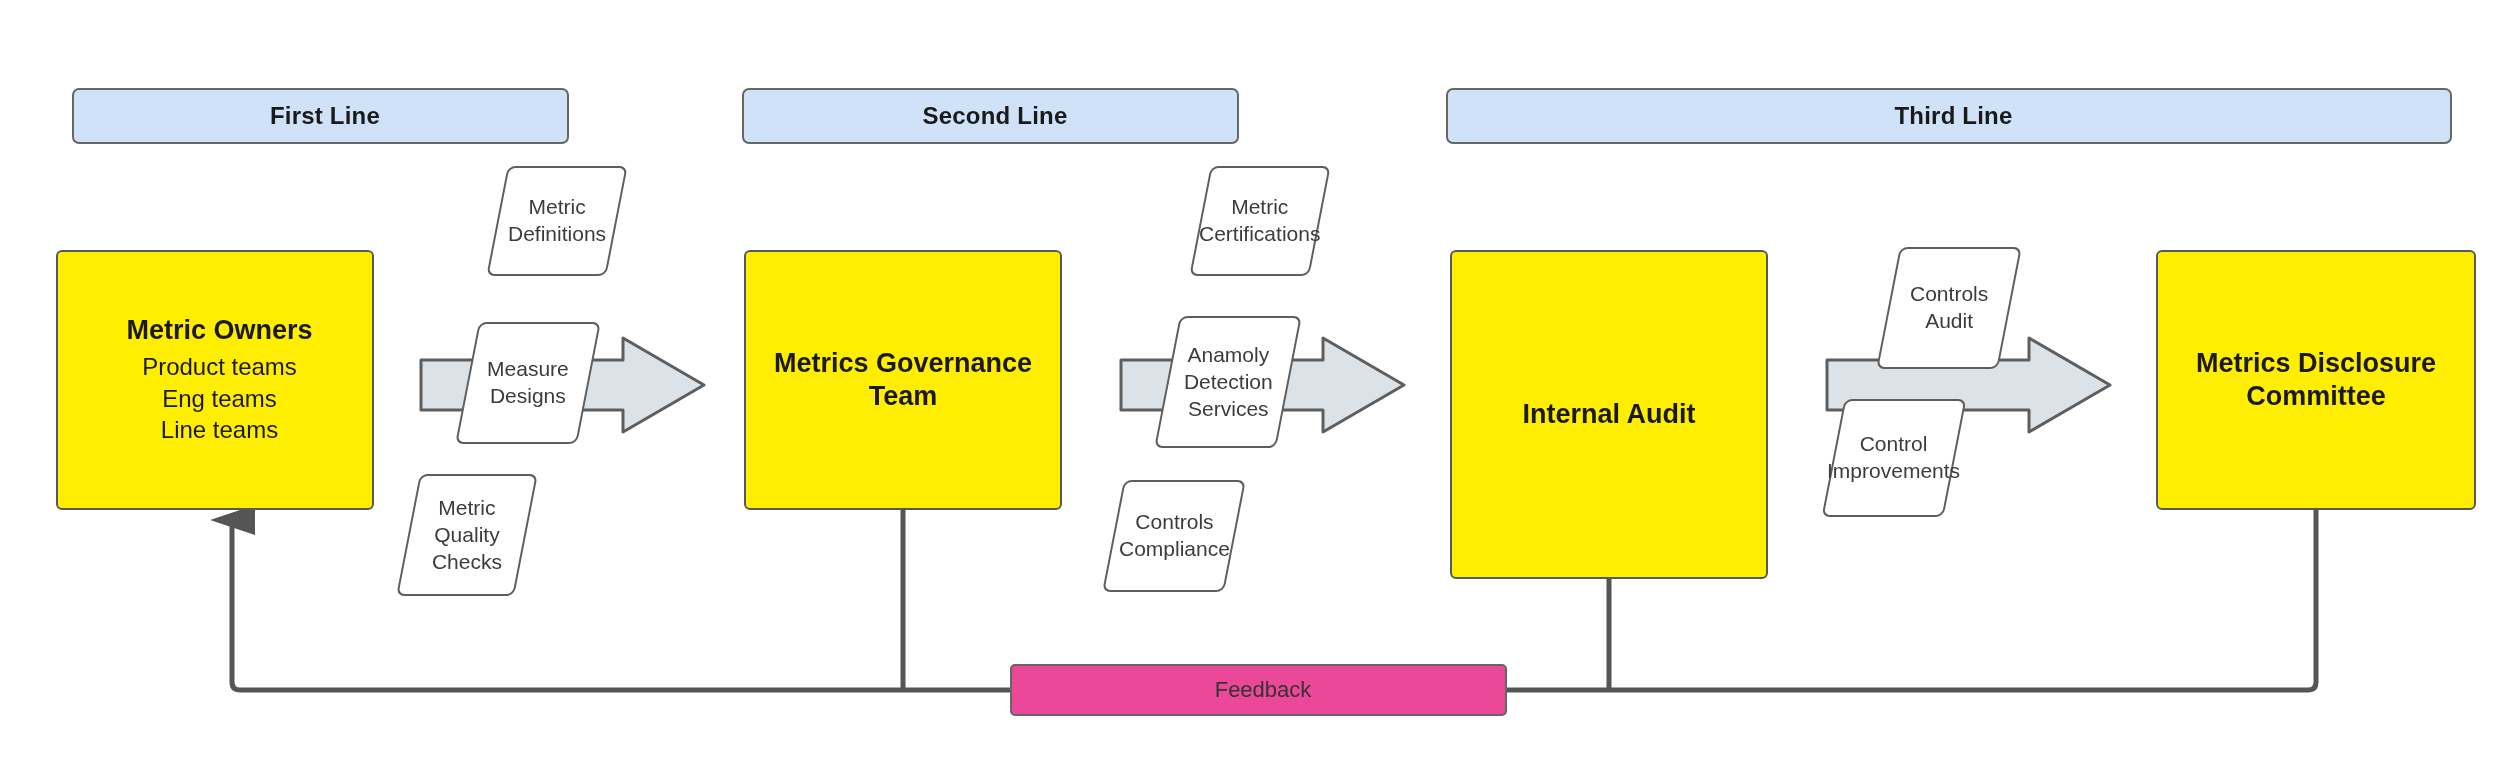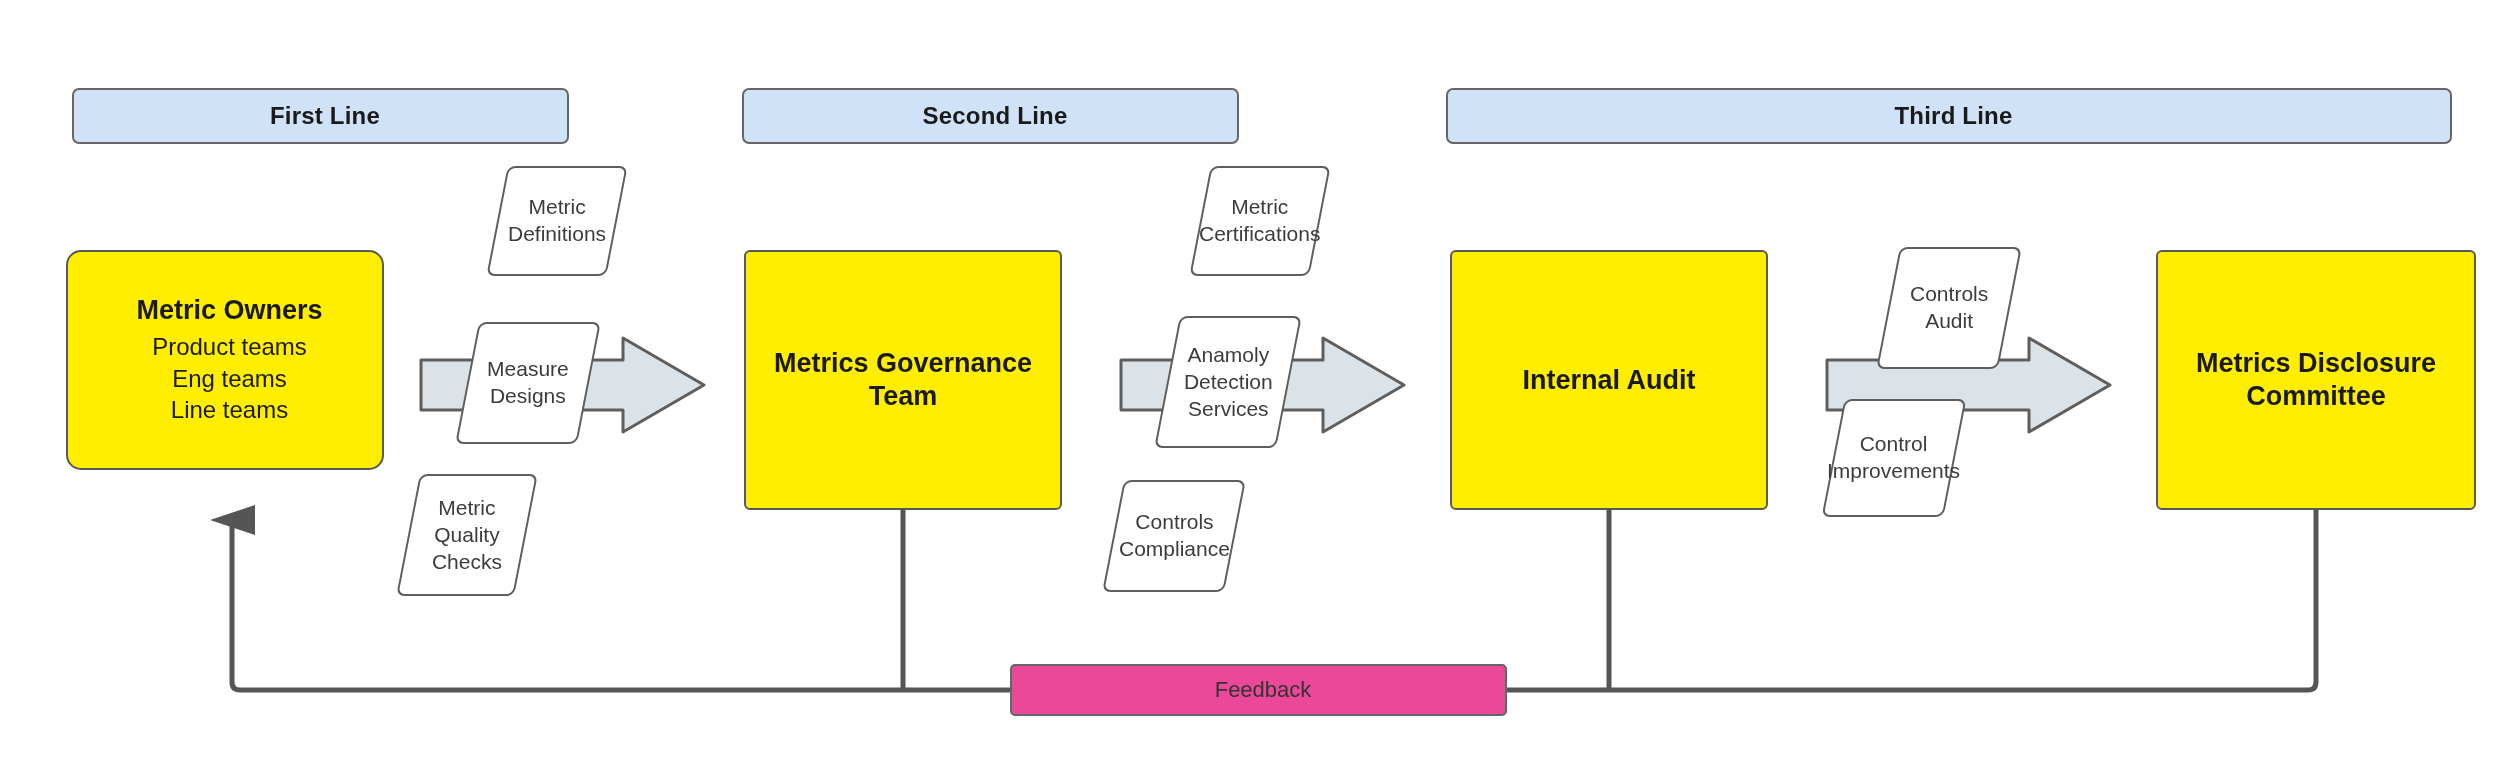--- a/index.html
+++ b/index.html
@@ -138,34 +138,34 @@
   </div>
 
   <div class="node lane-header" style="left:742px; top:88px; width:497px; height:56px;">
     <span>Second Line</span>
   </div>
 
   <div class="node lane-header" style="left:1446px; top:88px; width:1006px; height:56px;">
     <span>Third Line</span>
   </div>
 
-  <div class="node yellow-box" style="left:66px; top:250px; width:318px; height:220px;border-radius:15px;">
+  <div class="node yellow-box" style="left:56px; top:250px; width:318px; height:260px;">
     <div class="yellow-title">Metric Owners</div>
     <div class="yellow-sub">
       <div>Product teams</div>
       <div>Eng teams</div>
       <div>Line teams</div>
     </div>
   </div>
 
   <div class="node yellow-box" style="left:744px; top:250px; width:318px; height:260px; padding:16px 18px;">
     <div class="yellow-title">Metrics Governance Team</div>
   </div>
 
-  <div class="node yellow-box" style="left:1450px; top:250px; width:318px; height:260px; padding:0 11px;justify-content:center;">
+  <div class="node yellow-box" style="left:1450px; top:250px; width:318px; height:329px; padding:0 11px;justify-content:center;">
     <div class="yellow-title">Internal Audit</div>
   </div>
 
   <div class="node yellow-box" style="left:2156px; top:250px; width:320px; height:260px; padding:16px 14px;">
     <div class="yellow-title">Metrics Disclosure Committee</div>
   </div>
 
   <div class="para" style="left:497px; top:166px; width:120px; height:110px;">
     <span>
       <span class="para-label">Metric</span><br>

